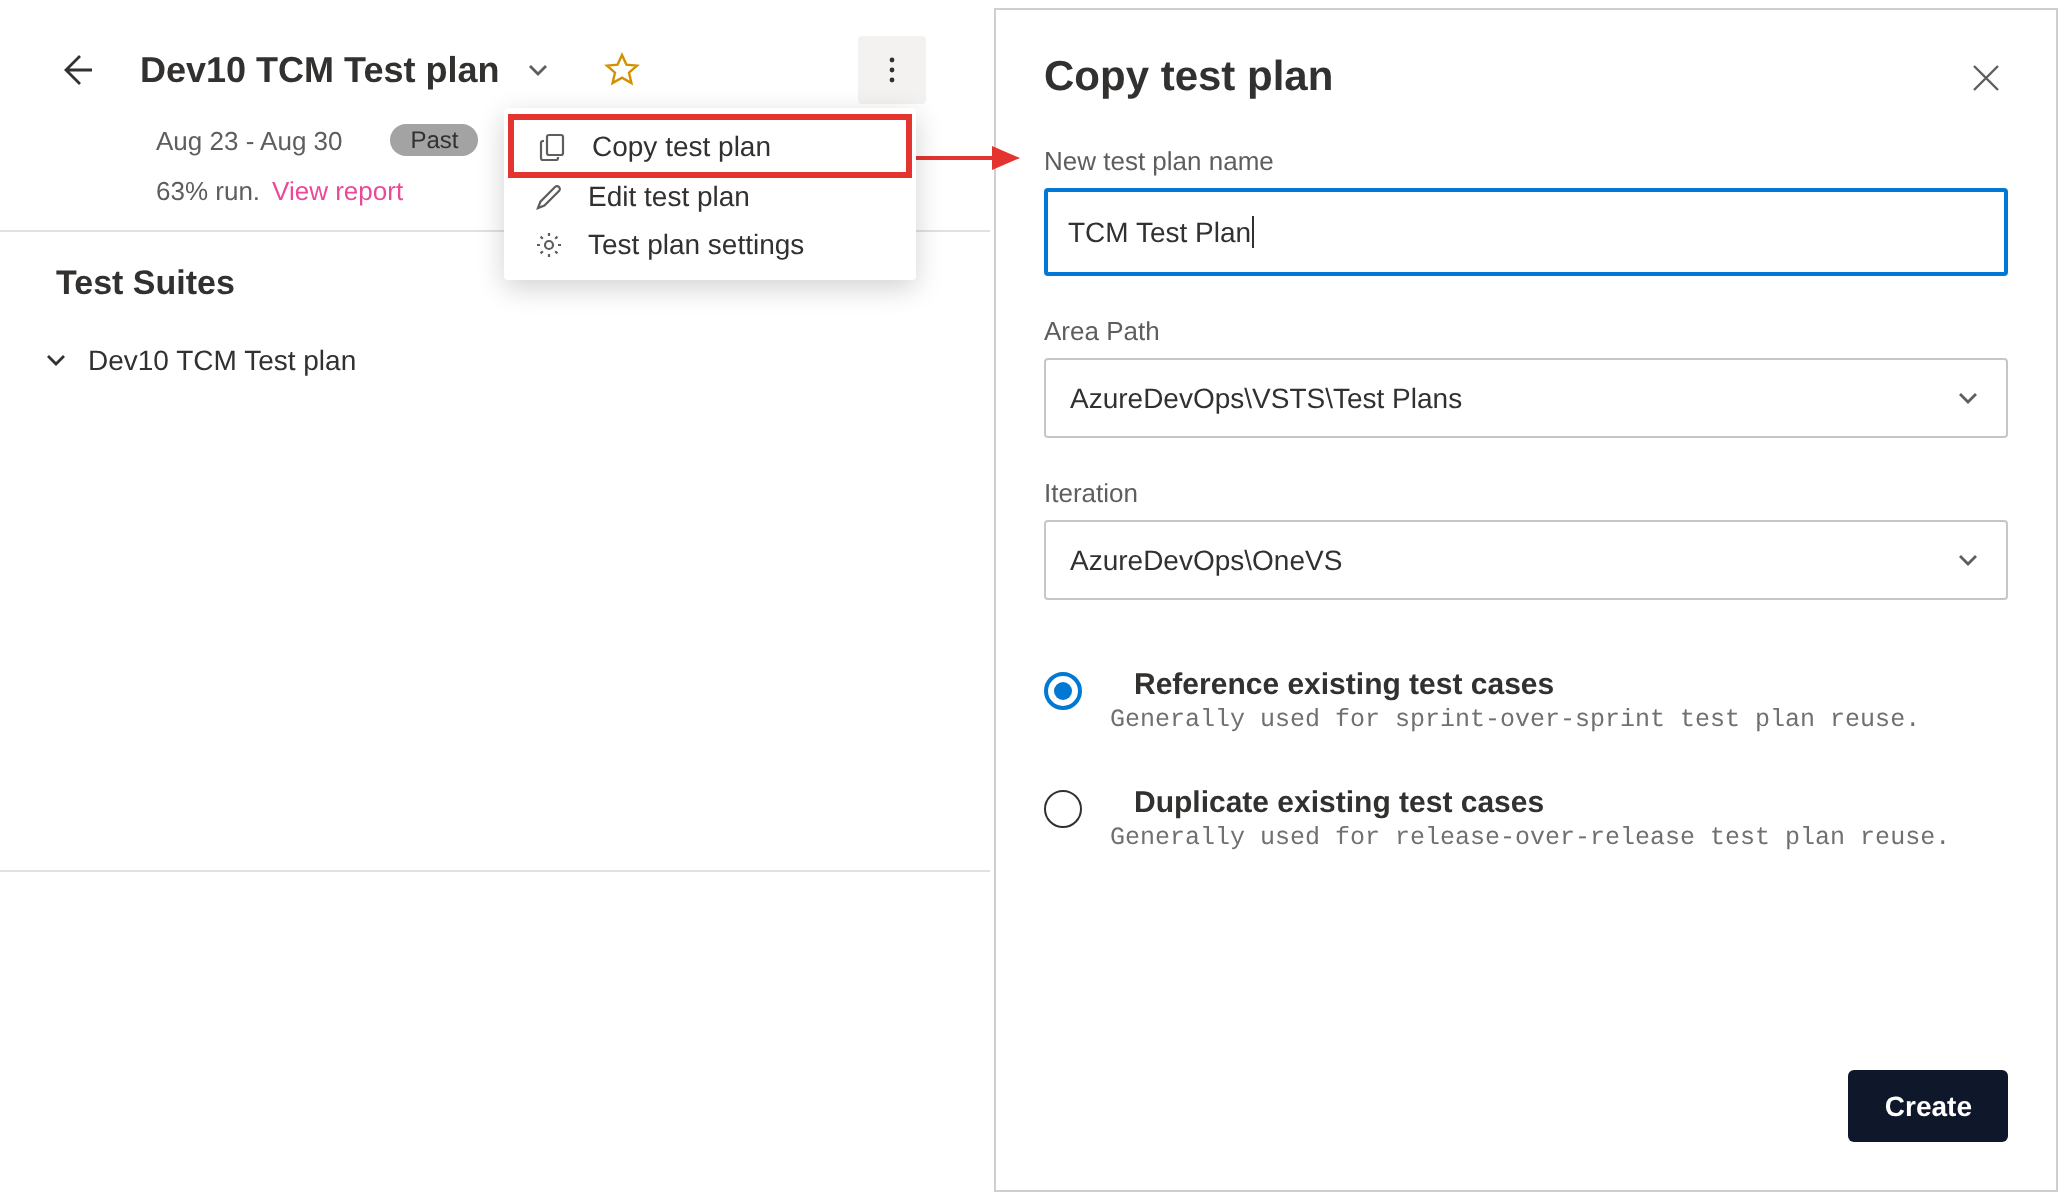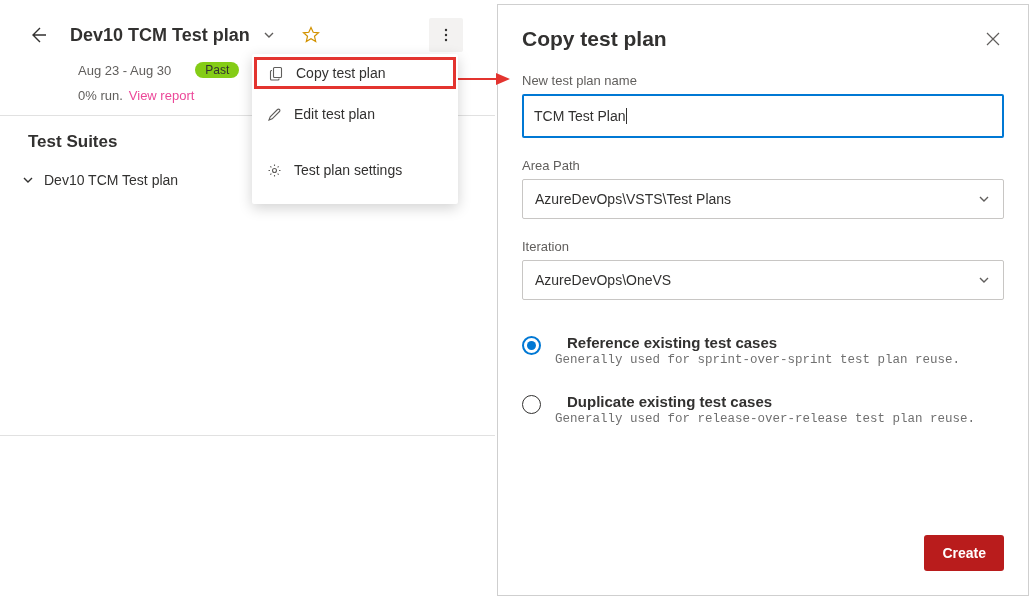--- a/index.html
+++ b/index.html
@@ -62,21 +62,21 @@
     .sub-row {
       display: flex;
       align-items: center;
       gap: 24px;
       padding-left: 78px;
       padding-top: 6px;
       font-size: 13px;
       color: #605e5c;
     }
     .past-pill {
-      background: #84cc16;
+      background: #a3a3a3;
       border-radius: 10px;
       padding: 1px 10px;
       font-size: 12px;
       color: #323130;
     }
     .sub-row2 {
       display: flex;
       align-items: center;
       gap: 6px;
       padding-left: 78px;
@@ -112,21 +112,21 @@
       background: #fff;
       box-shadow: 0 4px 14px rgba(0,0,0,0.18);
       border-radius: 2px;
       padding: 6px 0;
       z-index: 5;
     }
     .menu-item {
       display: flex;
       align-items: center;
       gap: 12px;
-      padding: 20px 14px;
+      padding: 4px 14px;
       cursor: pointer;
       font-size: 14px;
     }
     .menu-item.highlighted {
       border: 3px solid #e3342f;
       margin: -3px 2px -3px 2px;
       padding: 5px 11px;
     }
     .menu-icon { width: 16px; height: 16px; display: inline-flex; align-items: center; justify-content: center; color: #605e5c; flex-shrink: 0; }
 
@@ -229,21 +229,21 @@
     .radio-desc {
       font-size: 12.5px;
       color: #707070;
       margin-top: 2px;
       font-family: Liberation Mono, monospace;
     }
 
     .create-btn {
       position: absolute;
       right: 24px; bottom: 24px;
-      background: #b91c1c;
+      background: #0f172a;
       color: #fff;
       border: none;
       padding: 10px 18px;
       font-size: 14px;
       font-weight: 600;
       border-radius: 3px;
       cursor: pointer;
     }
     .text-cursor {
       display:inline-block; width:1px; height:16px; background:#323130; vertical-align: middle;
@@ -279,21 +279,21 @@
         </svg>
     </div>
   </div>
 
   <div class="sub-row">
     <span>Aug 23 - Aug 30</span>
     <span class="past-pill">Past</span>
   </div>
 
   <div class="sub-row2">
-    <span>0% run.</span>
+    <span>63% run.</span>
     <span class="link">View report</span>
   </div>
 
   <div class="divider"></div>
 
   <div class="section-title">Test Suites</div>
 
   <div class="suite-item">
     <svg width="12" height="12" viewBox="0 0 12 12">
         <path d="M2 4 L6 8 L10 4" fill="none" stroke="#323130" stroke-width="1.4"></path>

